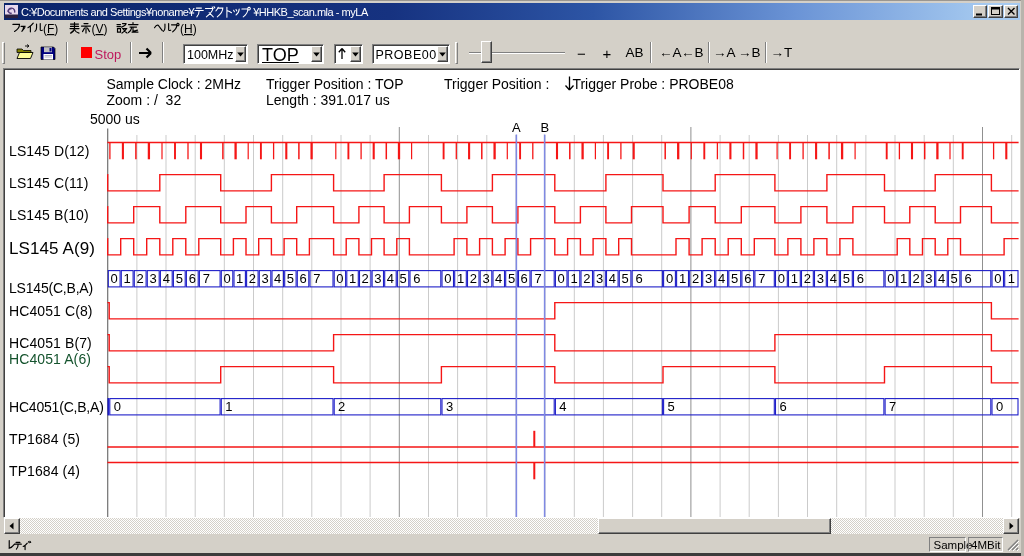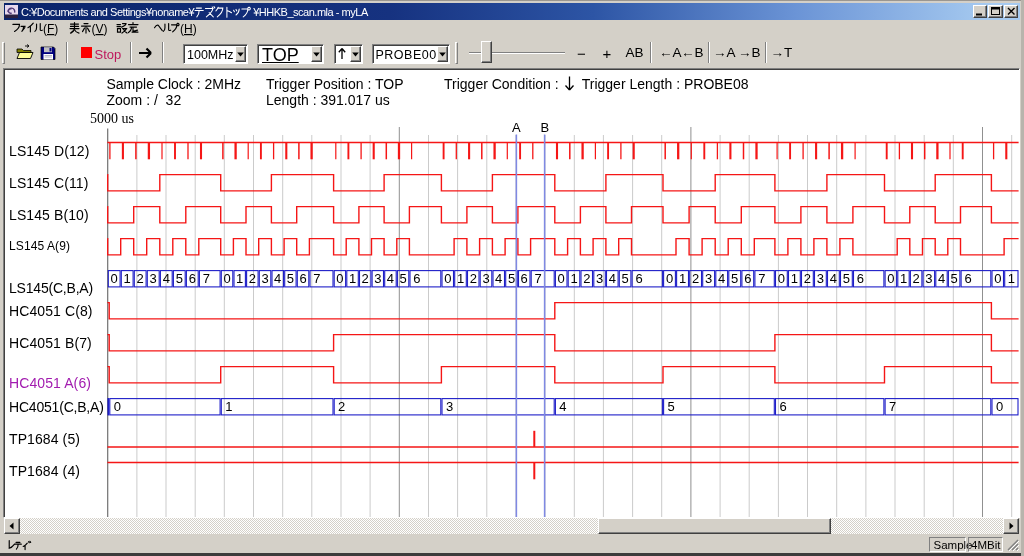--- a/index.html
+++ b/index.html
@@ -113,37 +113,37 @@
 <div style="position:absolute;left:709px;top:42px;width:1px;height:21px;background:#fff;"></div>
 <div style="position:absolute;left:713px;top:45px;font-size:13.5px;color:#000;white-space:pre;">→A</div>
 <div style="position:absolute;left:738px;top:45px;font-size:13.5px;color:#000;white-space:pre;">→B</div>
 <div style="position:absolute;left:765px;top:42px;width:1px;height:21px;background:#808080;"></div>
 <div style="position:absolute;left:766px;top:42px;width:1px;height:21px;background:#fff;"></div>
 <div style="position:absolute;left:770.5px;top:45px;font-size:13.5px;color:#000;white-space:pre;">→T</div>
 <div class="abs" style="left:3px;top:68px;width:1017px;height:450px;border:1px solid;border-color:#808080 #fff #fff #808080;background:#fff;box-shadow:inset 1px 1px 0 #404040"></div>
 <div class="abs" style="left:5px;top:70px;width:1014px;height:447px;background:#fff"></div>
 <div style="position:absolute;left:106.5px;top:76.3px;font-size:14px;color:#000;white-space:pre;">Sample Clock : 2MHz</div>
 <div style="position:absolute;left:266px;top:76.3px;font-size:14px;color:#000;white-space:pre;">Trigger Position : TOP</div>
-<div style="position:absolute;left:444px;top:76.3px;font-size:14px;color:#000;white-space:pre;">Trigger Condition :      Trigger Length : PROBE08</div>
+<div style="position:absolute;left:444px;top:76.3px;font-size:14px;color:#000;white-space:pre;">Trigger Position :      Trigger Probe : PROBE08</div>
 <div style="position:absolute;left:106.5px;top:91.5px;font-size:14px;color:#000;white-space:pre;">Zoom : /  32</div>
 <div style="position:absolute;left:266px;top:91.5px;font-size:14px;color:#000;white-space:pre;">Length : 391.017 us</div>
-<div style="position:absolute;left:90px;top:111px;font-size:14px;color:#000;font-family:Liberation Serif, serif;">5000 us</div>
+<div style="position:absolute;left:90px;top:111px;font-size:14px;color:#000;">5000 us</div>
 <div style="position:absolute;left:512px;top:120px;font-size:13px;color:#000;">A</div>
 <div style="position:absolute;left:540.5px;top:120px;font-size:13px;color:#000;">B</div>
 <svg style="position:absolute;left:564px;top:76px" width="12" height="16">
     <path d="M5.5 0.5 V13.5 M5.5 14 L1.5 9.5 M5.5 14 L9.5 9.5" stroke="#000" stroke-width="1.3" fill="none"></path>
   </svg>
 <div style="position:absolute;left:9px;top:143.2px;font-size:14px;letter-spacing:0.1px;color:#000;white-space:pre;">LS145 D(12)</div>
 <div style="position:absolute;left:9px;top:175.2px;font-size:14px;letter-spacing:0.1px;color:#000;white-space:pre;">LS145 C(11)</div>
 <div style="position:absolute;left:9px;top:207.2px;font-size:14px;letter-spacing:0.1px;color:#000;white-space:pre;">LS145 B(10)</div>
-<div style="position:absolute;left:9px;top:239.2px;font-size:12px;letter-spacing:0.1px;color:#000;white-space:pre;">LS145 A(9)</div>
+<div style="position:absolute;left:9px;top:239.2px;font-size:17px;letter-spacing:0.1px;color:#000;white-space:pre;">LS145 A(9)</div>
 <div style="position:absolute;left:9px;top:271.2px;font-size:14px;letter-spacing:-0.2px;color:#000;white-space:pre;margin-top:9px;">LS145(C,B,A)</div>
 <div style="position:absolute;left:9px;top:303.2px;font-size:14px;letter-spacing:0.1px;color:#000;white-space:pre;">HC4051 C(8)</div>
 <div style="position:absolute;left:9px;top:335.2px;font-size:14px;letter-spacing:0.1px;color:#000;white-space:pre;">HC4051 B(7)</div>
-<div style="position:absolute;left:9px;top:375px;font-size:14px;letter-spacing:0.1px;color:#a21caf;white-space:pre;text-align:center;">HC4051 A(6)</div>
+<div style="position:absolute;left:9px;top:351px;font-size:14px;letter-spacing:0.1px;color:#14532d;white-space:pre;text-align:center;">HC4051 A(6)</div>
 <div style="position:absolute;left:9px;top:399.2px;font-size:14px;letter-spacing:-0.2px;color:#000;white-space:pre;">HC4051(C,B,A)</div>
 <div style="position:absolute;left:9px;top:431.2px;font-size:14px;letter-spacing:0.1px;color:#000;white-space:pre;">TP1684 (5)</div>
 <div style="position:absolute;left:9px;top:463.2px;font-size:14px;letter-spacing:0.1px;color:#000;white-space:pre;">TP1684 (4)</div>
 <div style="position:absolute;left:4px;top:518px;width:1015px;height:16px;background:#d4d0c8;background-image:conic-gradient(#fff 25%,#d4d0c8 0 50%,#fff 0 75%,#d4d0c8 0);background-size:2px 2px;"></div>
 <div style="position:absolute;left:4px;top:518px;width:16px;height:16px;background:#d4d0c8;border:1px solid;border-color:#fff #404040 #404040 #fff;box-shadow:inset -1px -1px 0 #808080,inset 1px 1px 0 #d4d0c8;"></div>
 <svg style="position:absolute;left:4px;top:518px" width="16" height="16">
     <path d="M9.5 4.5 L5.5 8 L9.5 11.5 Z" fill="#000"></path>
   </svg>
 <div style="position:absolute;left:1003px;top:518px;width:16px;height:16px;background:#d4d0c8;border:1px solid;border-color:#fff #404040 #404040 #fff;box-shadow:inset -1px -1px 0 #808080,inset 1px 1px 0 #d4d0c8;"></div>
 <svg style="position:absolute;left:1003px;top:518px" width="16" height="16">

